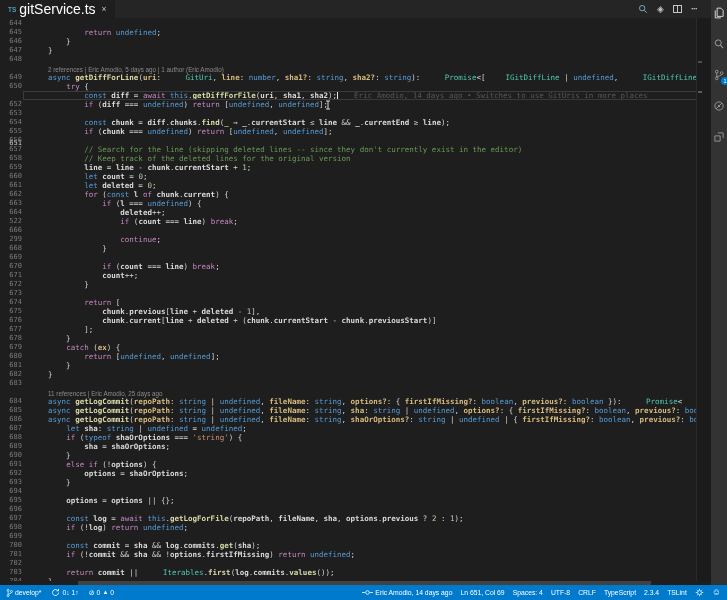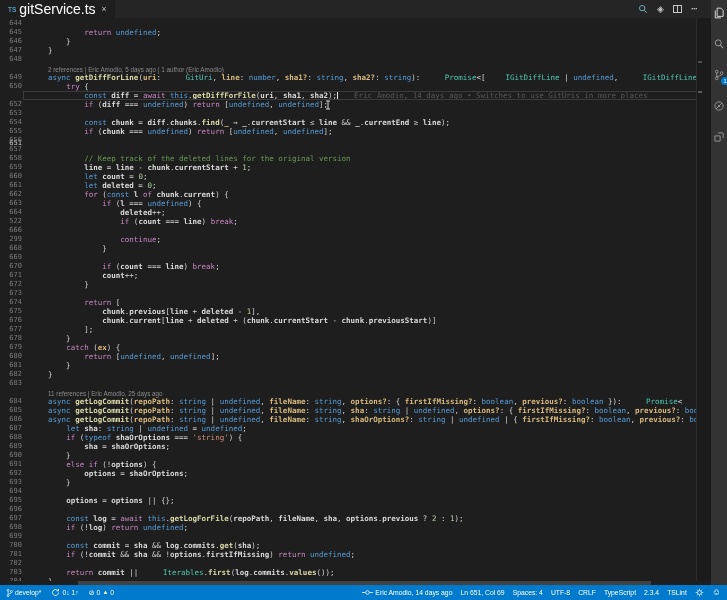--- a/index.html
+++ b/index.html
@@ -100,21 +100,21 @@
         <div class="row"><span class="ln">648</span><span class="code"></span></div>
         <div class="row"><span class="lens">2 references | Eric Amodio, 5 days ago | 1 author (Eric Amodio)</span></div>
         <div class="row"><span class="ln">649</span><span class="code"><span class="tk-p">    </span><span class="tk-kw">async</span><span class="tk-p"> </span><span class="tk-fn">getDiffForLine</span><span class="tk-p">(</span><span class="tk-param">uri</span><span class="tk-p">: </span><span class="tk-type">GitUri</span><span class="tk-p">, </span><span class="tk-param">line</span><span class="tk-p">: </span><span class="tk-kw">number</span><span class="tk-p">, </span><span class="tk-param">sha1?</span><span class="tk-p">: </span><span class="tk-kw">string</span><span class="tk-p">, </span><span class="tk-param">sha2?</span><span class="tk-p">: </span><span class="tk-kw">string</span><span class="tk-p">): </span><span class="tk-type">Promise</span><span class="tk-p">&lt;[</span><span class="tk-type">IGitDiffLine</span><span class="tk-p"> | </span><span class="tk-kw">undefined</span><span class="tk-p">, </span><span class="tk-type">IGitDiffLine</span><span class="tk-p"> | </span><span class="tk-kw">undefined</span><span class="tk-p">]&gt; {</span></span></div>
         <div class="row"><span class="ln">650</span><span class="code"><span class="tk-p">        </span><span class="tk-ctrl">try</span><span class="tk-p"> {</span></span></div>
         <div class="row current"><span class="ln">651</span><span class="code"><span class="tk-p">            </span><span class="tk-kw">const</span><span class="tk-p"> </span><span class="tk-var">diff</span><span class="tk-p"> = </span><span class="tk-ctrl">await</span><span class="tk-p"> </span><span class="tk-kw">this</span><span class="tk-p">.</span><span class="tk-fn">getDiffForFile</span><span class="tk-p">(</span><span class="tk-var">uri</span><span class="tk-p">, </span><span class="tk-var">sha1</span><span class="tk-p">, </span><span class="tk-var">sha2</span><span class="tk-p">);</span><span class="cursor"></span><span class="blame">Eric Amodio, 14 days ago • Switches to use GitUris in more places</span></span></div>
         <div class="row"><span class="ln">652</span><span class="code"><span class="tk-p">            </span><span class="tk-ctrl">if</span><span class="tk-p"> (</span><span class="tk-var">diff</span><span class="tk-p"> === </span><span class="tk-kw">undefined</span><span class="tk-p">) </span><span class="tk-ctrl">return</span><span class="tk-p"> [</span><span class="tk-kw">undefined</span><span class="tk-p">, </span><span class="tk-kw">undefined</span><span class="tk-p">];</span></span></div>
         <div class="row"><span class="ln">653</span><span class="code"></span></div>
         <div class="row"><span class="ln">654</span><span class="code"><span class="tk-p">            </span><span class="tk-kw">const</span><span class="tk-p"> </span><span class="tk-var">chunk</span><span class="tk-p"> = </span><span class="tk-var">diff</span><span class="tk-p">.</span><span class="tk-var">chunks</span><span class="tk-p">.</span><span class="tk-fn">find</span><span class="tk-p">(</span><span class="tk-param">_</span><span class="tk-p"> ⇒ </span><span class="tk-var">_</span><span class="tk-p">.</span><span class="tk-var">currentStart</span><span class="tk-p"> ≤ </span><span class="tk-var">line</span><span class="tk-p"> &amp;&amp; </span><span class="tk-var">_</span><span class="tk-p">.</span><span class="tk-var">currentEnd</span><span class="tk-p"> ≥ </span><span class="tk-var">line</span><span class="tk-p">);</span></span></div>
         <div class="row"><span class="ln">655</span><span class="code"><span class="tk-p">            </span><span class="tk-ctrl">if</span><span class="tk-p"> (</span><span class="tk-var">chunk</span><span class="tk-p"> === </span><span class="tk-kw">undefined</span><span class="tk-p">) </span><span class="tk-ctrl">return</span><span class="tk-p"> [</span><span class="tk-kw">undefined</span><span class="tk-p">, </span><span class="tk-kw">undefined</span><span class="tk-p">];</span></span></div>
         <div class="row"><span class="ln">656</span><span class="code"></span></div>
-        <div class="row"><span class="ln">657</span><span class="code"><span class="tk-p">            </span></span></div>
+        <div class="row"><span class="ln">657</span><span class="code"><span class="tk-p">            </span><span class="tk-cmt">// Search for the line (skipping deleted lines -- since they don't currently exist in the editor)</span></span></div>
         <div class="row"><span class="ln">658</span><span class="code"><span class="tk-p">            </span><span class="tk-cmt">// Keep track of the deleted lines for the original version</span></span></div>
         <div class="row"><span class="ln">659</span><span class="code"><span class="tk-p">            </span><span class="tk-var">line</span><span class="tk-p"> = </span><span class="tk-var">line</span><span class="tk-p"> - </span><span class="tk-var">chunk</span><span class="tk-p">.</span><span class="tk-var">currentStart</span><span class="tk-p"> + </span><span class="tk-num">1</span><span class="tk-p">;</span></span></div>
         <div class="row"><span class="ln">660</span><span class="code"><span class="tk-p">            </span><span class="tk-kw">let</span><span class="tk-p"> </span><span class="tk-var">count</span><span class="tk-p"> = </span><span class="tk-num">0</span><span class="tk-p">;</span></span></div>
         <div class="row"><span class="ln">661</span><span class="code"><span class="tk-p">            </span><span class="tk-kw">let</span><span class="tk-p"> </span><span class="tk-var">deleted</span><span class="tk-p"> = </span><span class="tk-num">0</span><span class="tk-p">;</span></span></div>
         <div class="row"><span class="ln">662</span><span class="code"><span class="tk-p">            </span><span class="tk-ctrl">for</span><span class="tk-p"> (</span><span class="tk-kw">const</span><span class="tk-p"> </span><span class="tk-var">l</span><span class="tk-p"> </span><span class="tk-ctrl">of</span><span class="tk-p"> </span><span class="tk-var">chunk</span><span class="tk-p">.</span><span class="tk-var">current</span><span class="tk-p">) {</span></span></div>
         <div class="row"><span class="ln">663</span><span class="code"><span class="tk-p">                </span><span class="tk-ctrl">if</span><span class="tk-p"> (</span><span class="tk-var">l</span><span class="tk-p"> === </span><span class="tk-kw">undefined</span><span class="tk-p">) {</span></span></div>
         <div class="row"><span class="ln">664</span><span class="code"><span class="tk-p">                    </span><span class="tk-var">deleted</span><span class="tk-p">++;</span></span></div>
         <div class="row"><span class="ln">522</span><span class="code"><span class="tk-p">                    </span><span class="tk-ctrl">if</span><span class="tk-p"> (</span><span class="tk-var">count</span><span class="tk-p"> === </span><span class="tk-var">line</span><span class="tk-p">) </span><span class="tk-ctrl">break</span><span class="tk-p">;</span></span></div>
         <div class="row"><span class="ln">666</span><span class="code"></span></div>
         <div class="row"><span class="ln">299</span><span class="code"><span class="tk-p">                    </span><span class="tk-ctrl">continue</span><span class="tk-p">;</span></span></div>

